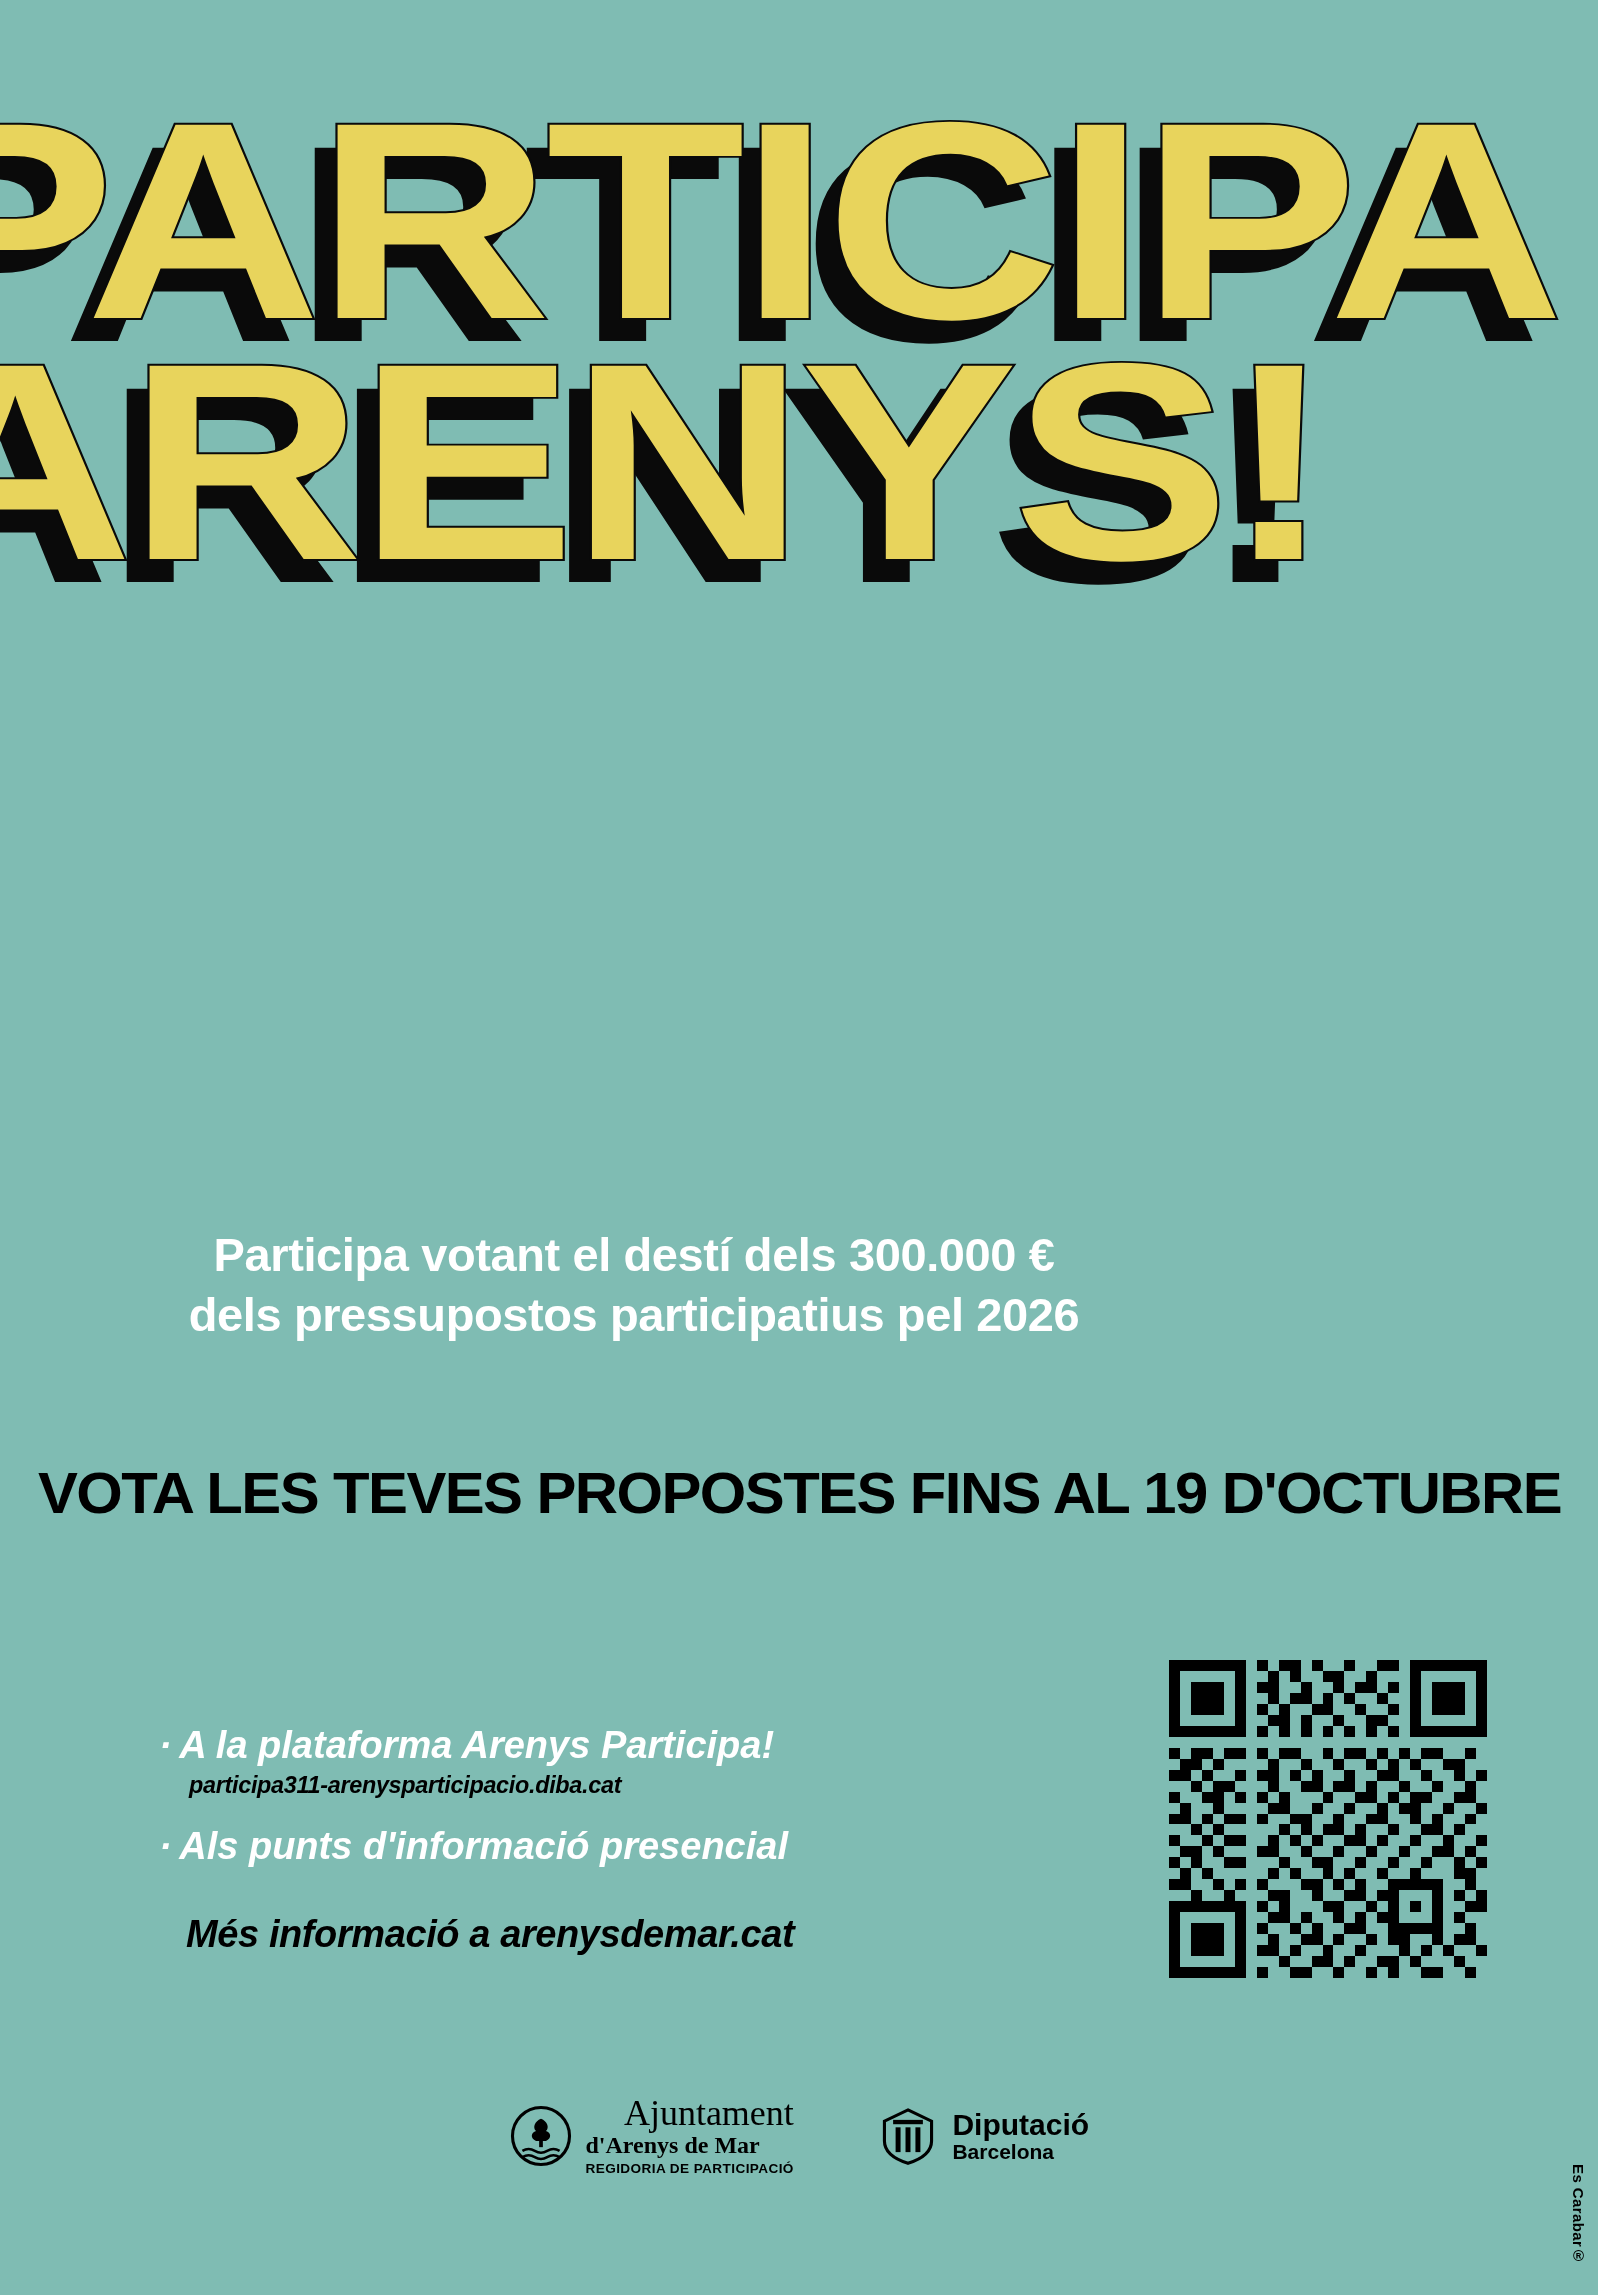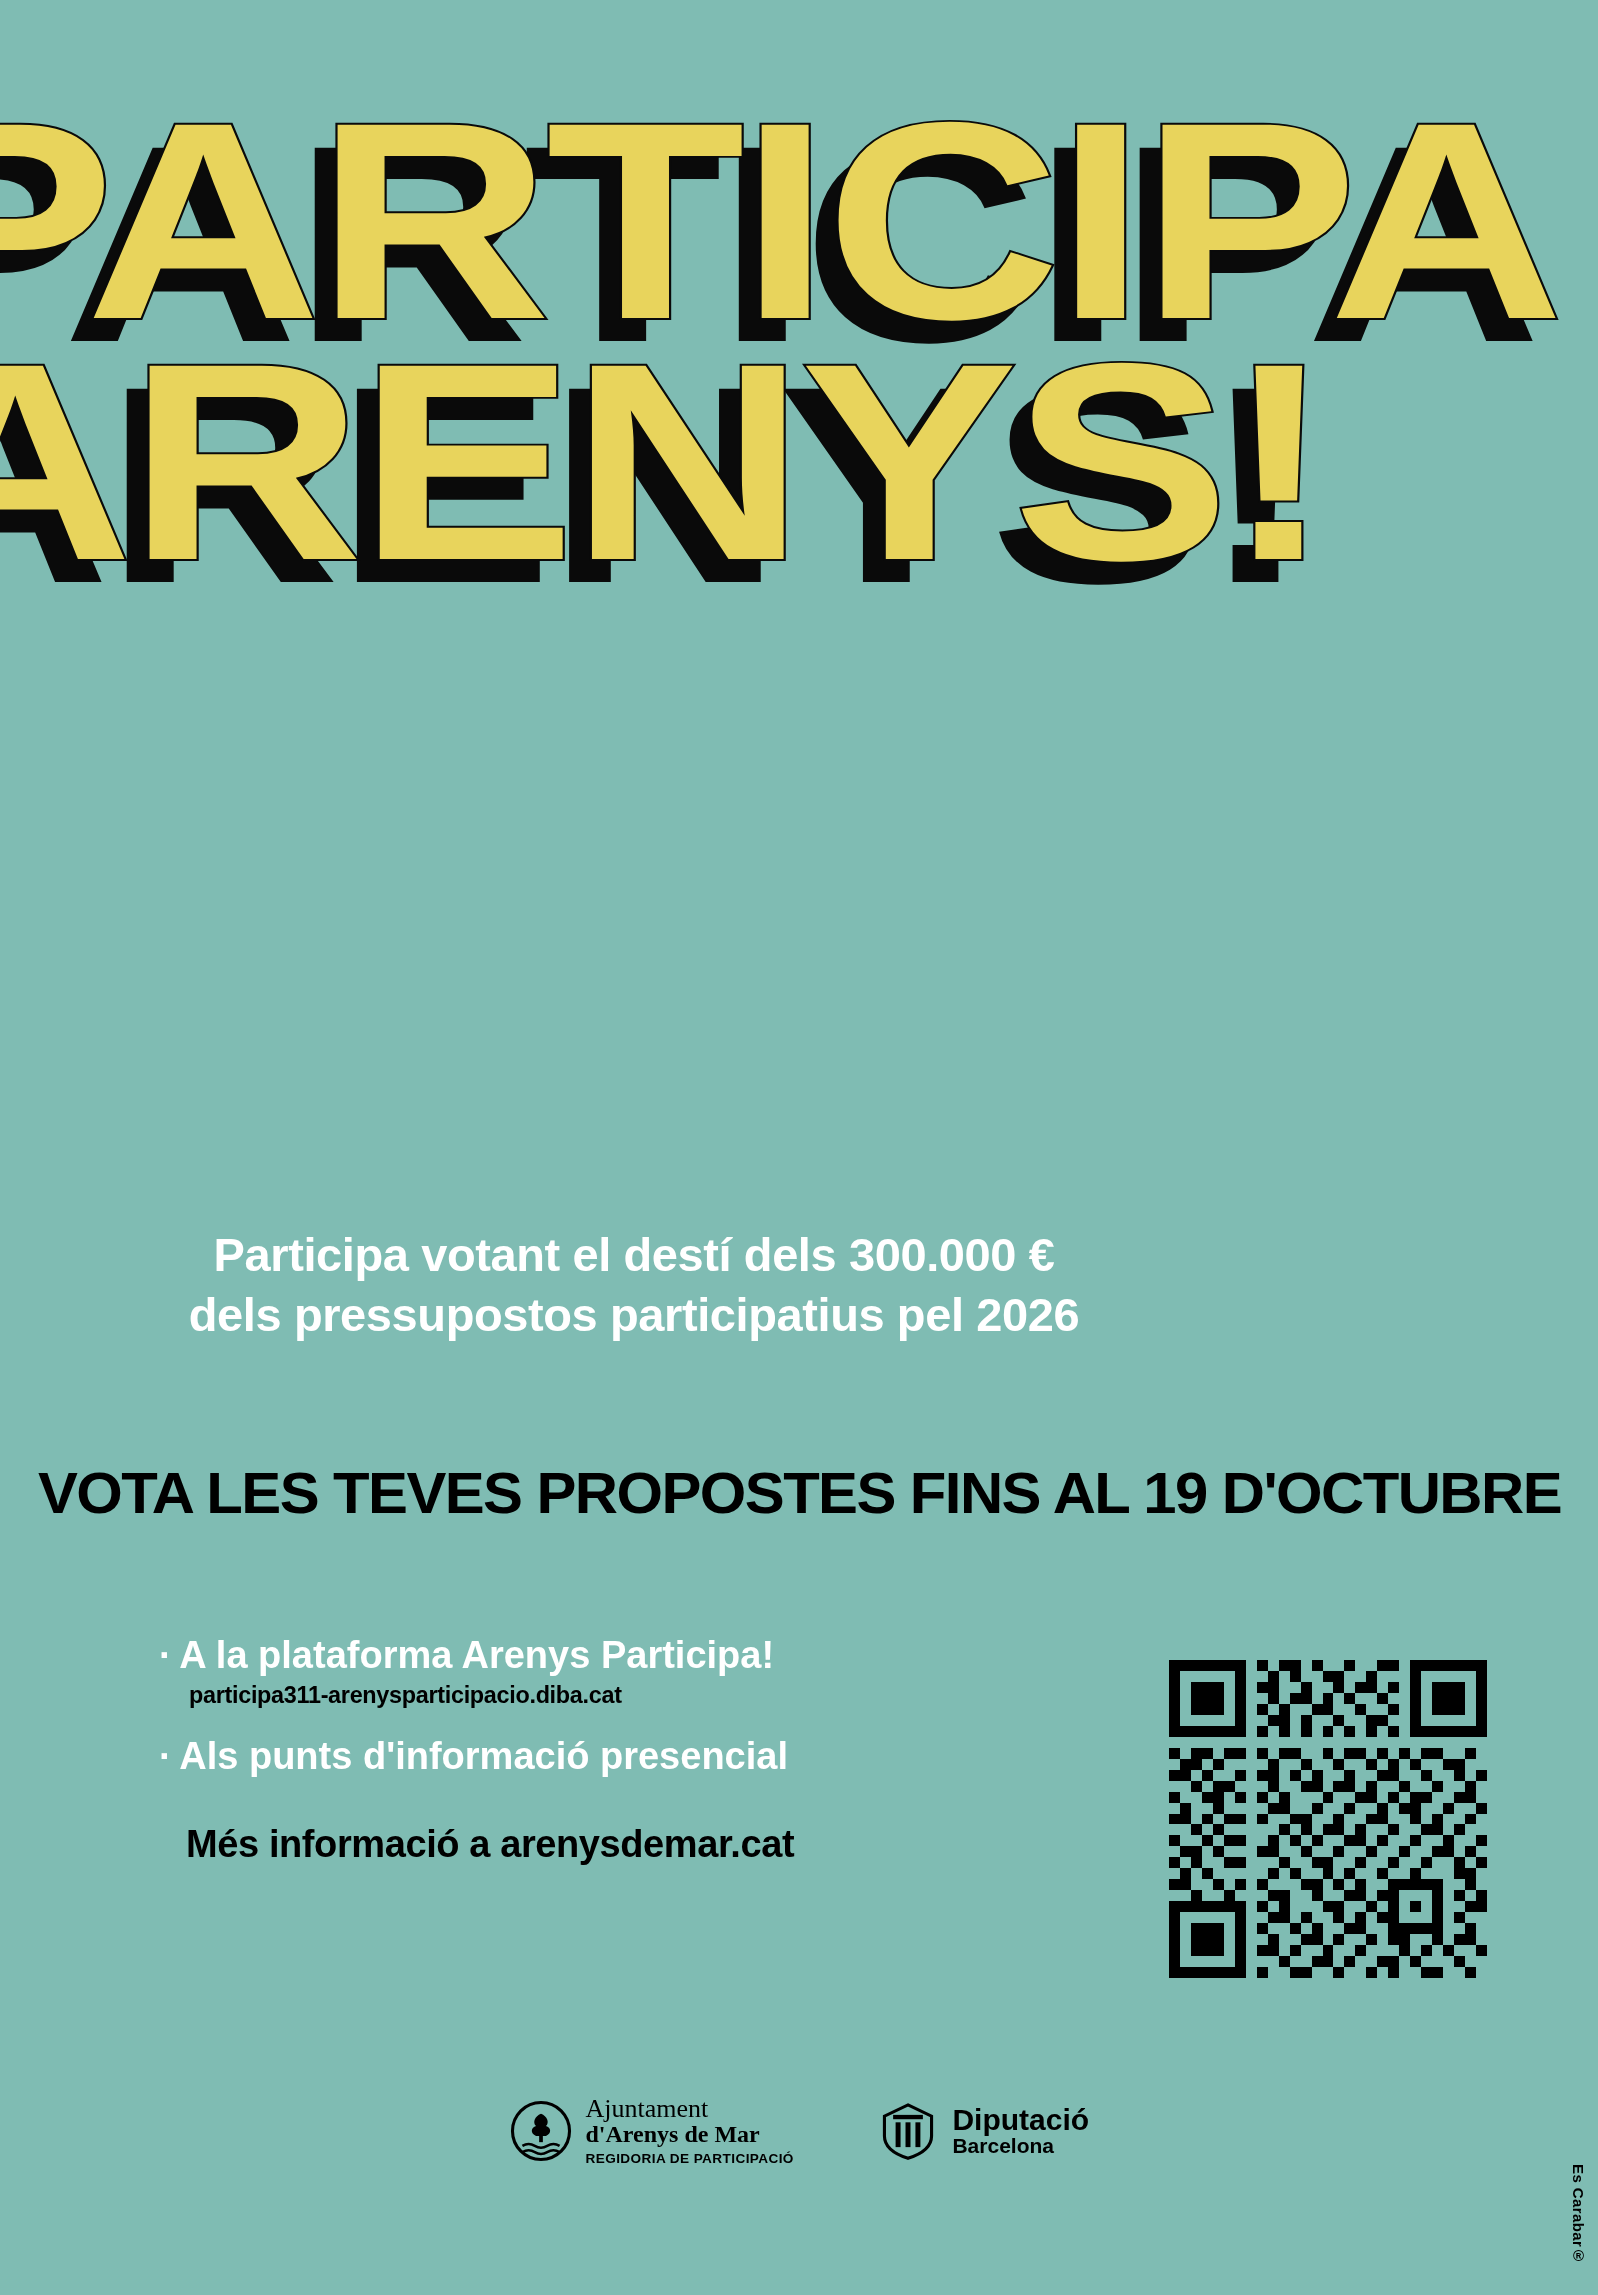--- a/index.html
+++ b/index.html
@@ -87,22 +87,23 @@
     font-weight: bold;
     letter-spacing: -1.5px;
     transform: scaleX(1.05);
     white-space: nowrap;
   }
 
   
   .info-block {
     position: absolute;
     left: 159px;
-    top: 1634px;
+    top: 1724px;
     width: 892px;
+    font-style: italic;
   }
   .bullet {
     color: #ffffff;
     font-size: 38px;
     font-weight: bold;
     line-height: 1.15;
     margin-bottom: 3px;
   }
   .bullet .dot {
     display: inline-block;
@@ -158,22 +159,23 @@
   .logo-mark {
     width: 62px;
     height: 62px;
     flex: 0 0 auto;
   }
   .logo-text {
     line-height: 1.05;
   }
   .aj-1 {
     font-family: "Liberation Serif", serif;
-    font-size: 26px;
+    font-size: 36px;
     font-weight: normal;
+    text-align: right;
   }
   .aj-2 {
     font-family: "Liberation Serif", serif;
     font-size: 24px;
     font-weight: bold;
   }
   .aj-3 {
     font-size: 13.6px;
     font-weight: bold;
     letter-spacing: 0.4px;

